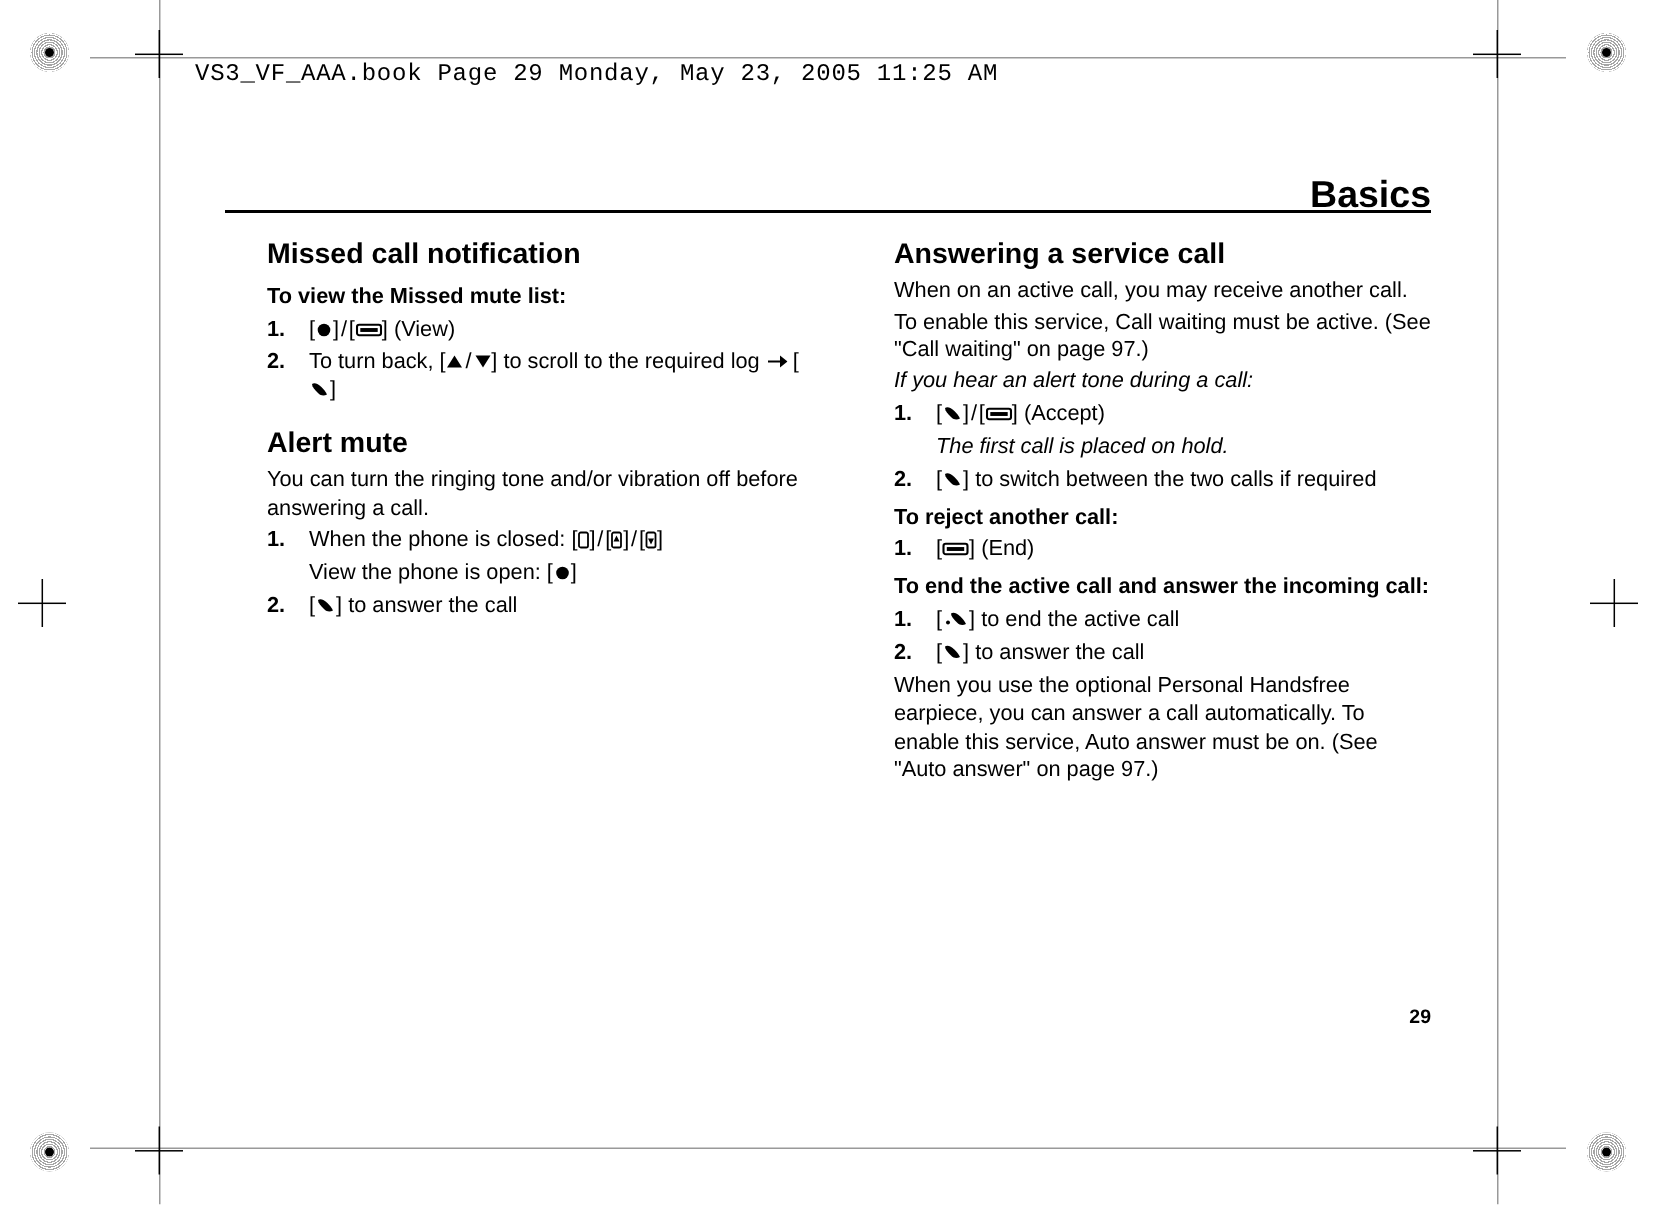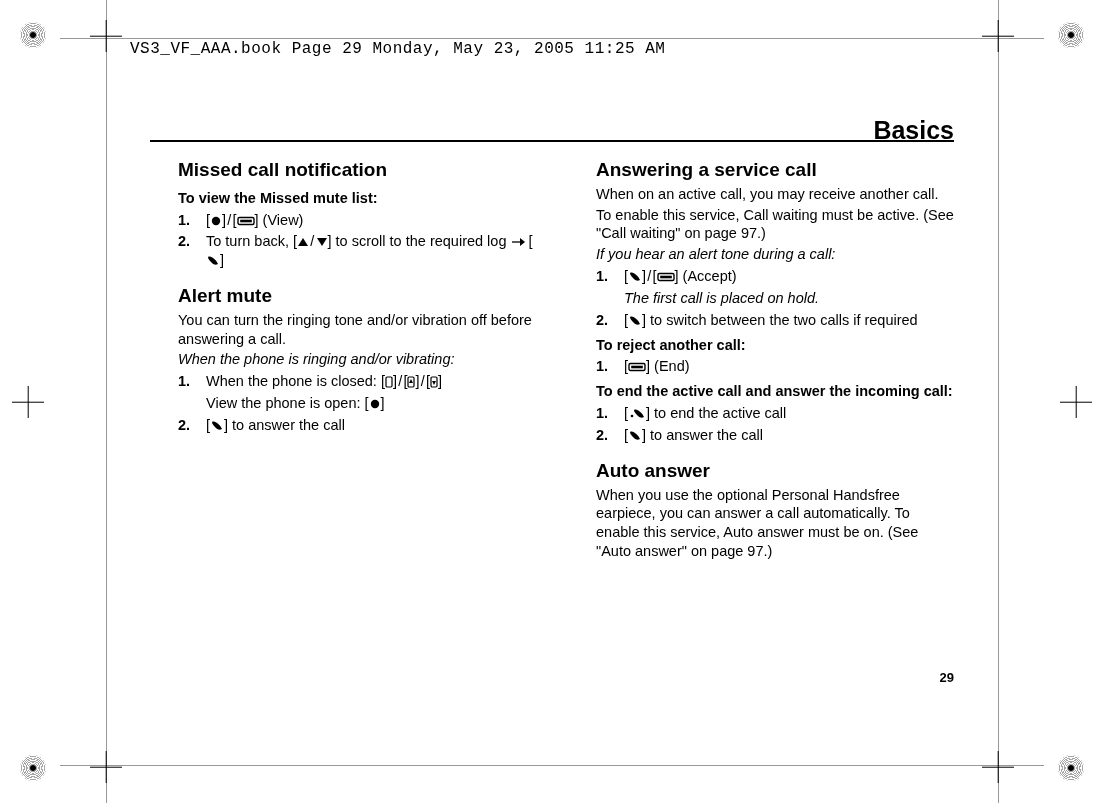--- a/index.html
+++ b/index.html
@@ -222,21 +222,20 @@
                 <line x1="1" y1="6" x2="11" y2="6" stroke="#000" stroke-width="1.3"></line>
                 <polygon points="9,2 14,6 9,10" fill="#000"></polygon>
               </svg></span> [<span class="ic"><svg viewBox="0 0 14 12" width="14">
                 <path d="M2 2 C5 0 10 5 12 9 C10 10 8 10 6 8 C4 6 2 4 2 2 Z" fill="#000"></path>
               </svg></span>]
         </li>
       </ol>
 
       <h2 class="sec">Alert mute</h2>
       <p>You can turn the ringing tone and/or vibration off before answering a call.</p>
-      <p class="em">When the phone is ringing and/or vibrating:</p>
       <ol class="steps">
         <li>
           <span class="num">1.</span>
           <span>When the phone is closed: </span>[<span class="ic"><svg viewBox="0 0 8 12" width="8">
                 <rect x="1" y="1" width="6" height="10" rx="1.2" fill="none" stroke="#000" stroke-width="1.2"></rect>
               </svg></span>]<span> / </span>[<span class="ic"><svg viewBox="0 0 8 12" width="8">
                 <rect x="1" y="1" width="6" height="10" rx="1.2" fill="none" stroke="#000" stroke-width="1.2"></rect>
                 <polygon points="4,3 6,7 2,7" fill="#000"></polygon>
               </svg></span>]<span> / </span>[<span class="ic"><svg viewBox="0 0 8 12" width="8">
                 <rect x="1" y="1" width="6" height="10" rx="1.2" fill="none" stroke="#000" stroke-width="1.2"></rect>
@@ -308,20 +307,19 @@
               </svg></span>]<span> to end the active call</span>
         </li>
         <li>
           <span class="num">2.</span>
           [<span class="ic"><svg viewBox="0 0 14 12" width="14">
                 <path d="M2 2 C5 0 10 5 12 9 C10 10 8 10 6 8 C4 6 2 4 2 2 Z" fill="#000"></path>
               </svg></span>]<span> to answer the call</span>
         </li>
       </ol>
 
-      <h2 class="sec">Auto answer</h2>
       <p>When you use the optional Personal Handsfree earpiece, you can answer a call automatically. To enable this service, Auto answer must be on. (See "Auto answer" on page 97.)</p>
 
     </div>
   </div>
 
   <div class="page-num">29</div>
 </div>
 
 </body></html>

